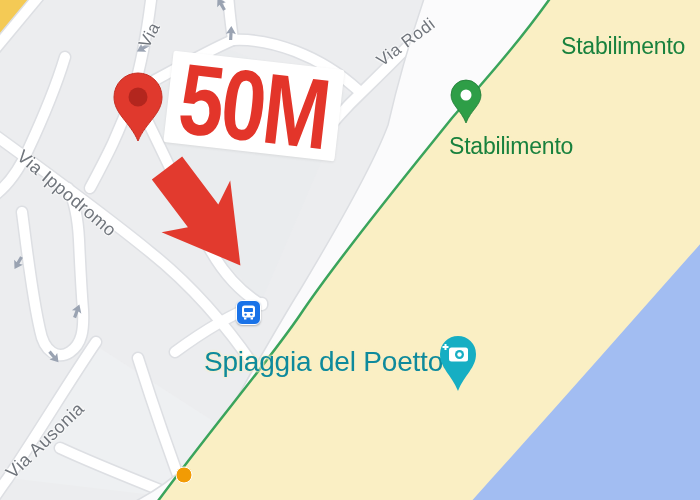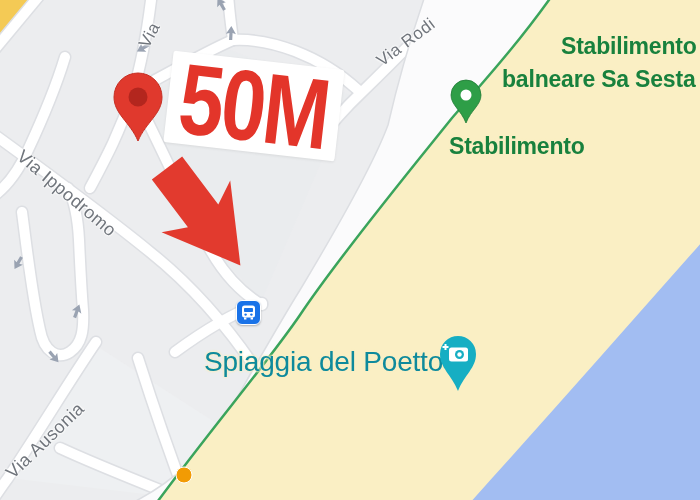--- a/index.html
+++ b/index.html
@@ -12,21 +12,21 @@
   .map svg.base{position:absolute;left:0;top:0;}
   .overlay{position:absolute;left:0;top:0;width:700px;height:500px;pointer-events:none;}
   .overlay *{pointer-events:auto;}
 
   .street-label{
     position:absolute;color:#70757C;font-size:17px;letter-spacing:.5px;
     white-space:nowrap;transform-origin:left top;
     text-shadow:0 0 2px #fff,0 0 2px #fff,0 0 3px #fff,0 0 3px #fff;
   }
   .poi-green{
-    position:absolute;color:#18813D;font-size:23px;font-weight:700;white-space:nowrap;
+    position:absolute;color:#18813D;font-size:23px;font-weight:400;white-space:nowrap;
     text-shadow:0 0 2px #FAEFC4,0 0 3px #FAEFC4,0 0 3px #FAEFC4;
     letter-spacing:-0.2px;
   }
   .poi-teal{
     position:absolute;color:#0E8A9C;font-size:28px;font-weight:500;white-space:nowrap;
     text-shadow:0 0 2px #FAEFC4,0 0 3px #FAEFC4,0 0 3px #FAEFC4;
     letter-spacing:-0.2px;
   }
   .dist-box{
     position:absolute;left:168px;top:60px;width:172px;height:92px;
@@ -138,21 +138,20 @@
 
     <div class="street-label" style="left:135px;top:42px;transform:rotate(-62deg);">Via</div>
 
     <div class="street-label" style="left:373px;top:55px;transform:rotate(-37deg);">Via Rodi</div>
 
     <div class="street-label" style="left:26px;top:146px;transform:rotate(40deg);font-size:18px;">Via Ippodromo</div>
 
     <div class="street-label" style="left:2px;top:468px;transform:rotate(-44deg);font-size:18px;">Via Ausonia</div>
 
     <div class="poi-green" style="left:561px;top:33px;">Stabilimento</div>
-    <div class="poi-green" style="left:502px;top:66px;">balneare Sa Sesta</div>
 
     <div class="poi-green" style="left:449px;top:133px;">Stabilimento</div>
 
     <div class="poi-teal" style="left:204px;top:346px;">Spiaggia del Poetto</div>
   </div>
 
   <svg class="pin" style="left:448px;top:77px;" width="36" height="48" viewBox="0 0 36 48">
     <path d="M18,46 C13,33 3,28 3,18 A15,15 0 1 1 33,18 C33,28 23,33 18,46 Z" fill="#2E9E47" stroke="#1E7A35" stroke-width="0.8"></path>
     <circle cx="18" cy="18" r="5.5" fill="#FFFFFF"></circle>
   </svg>

